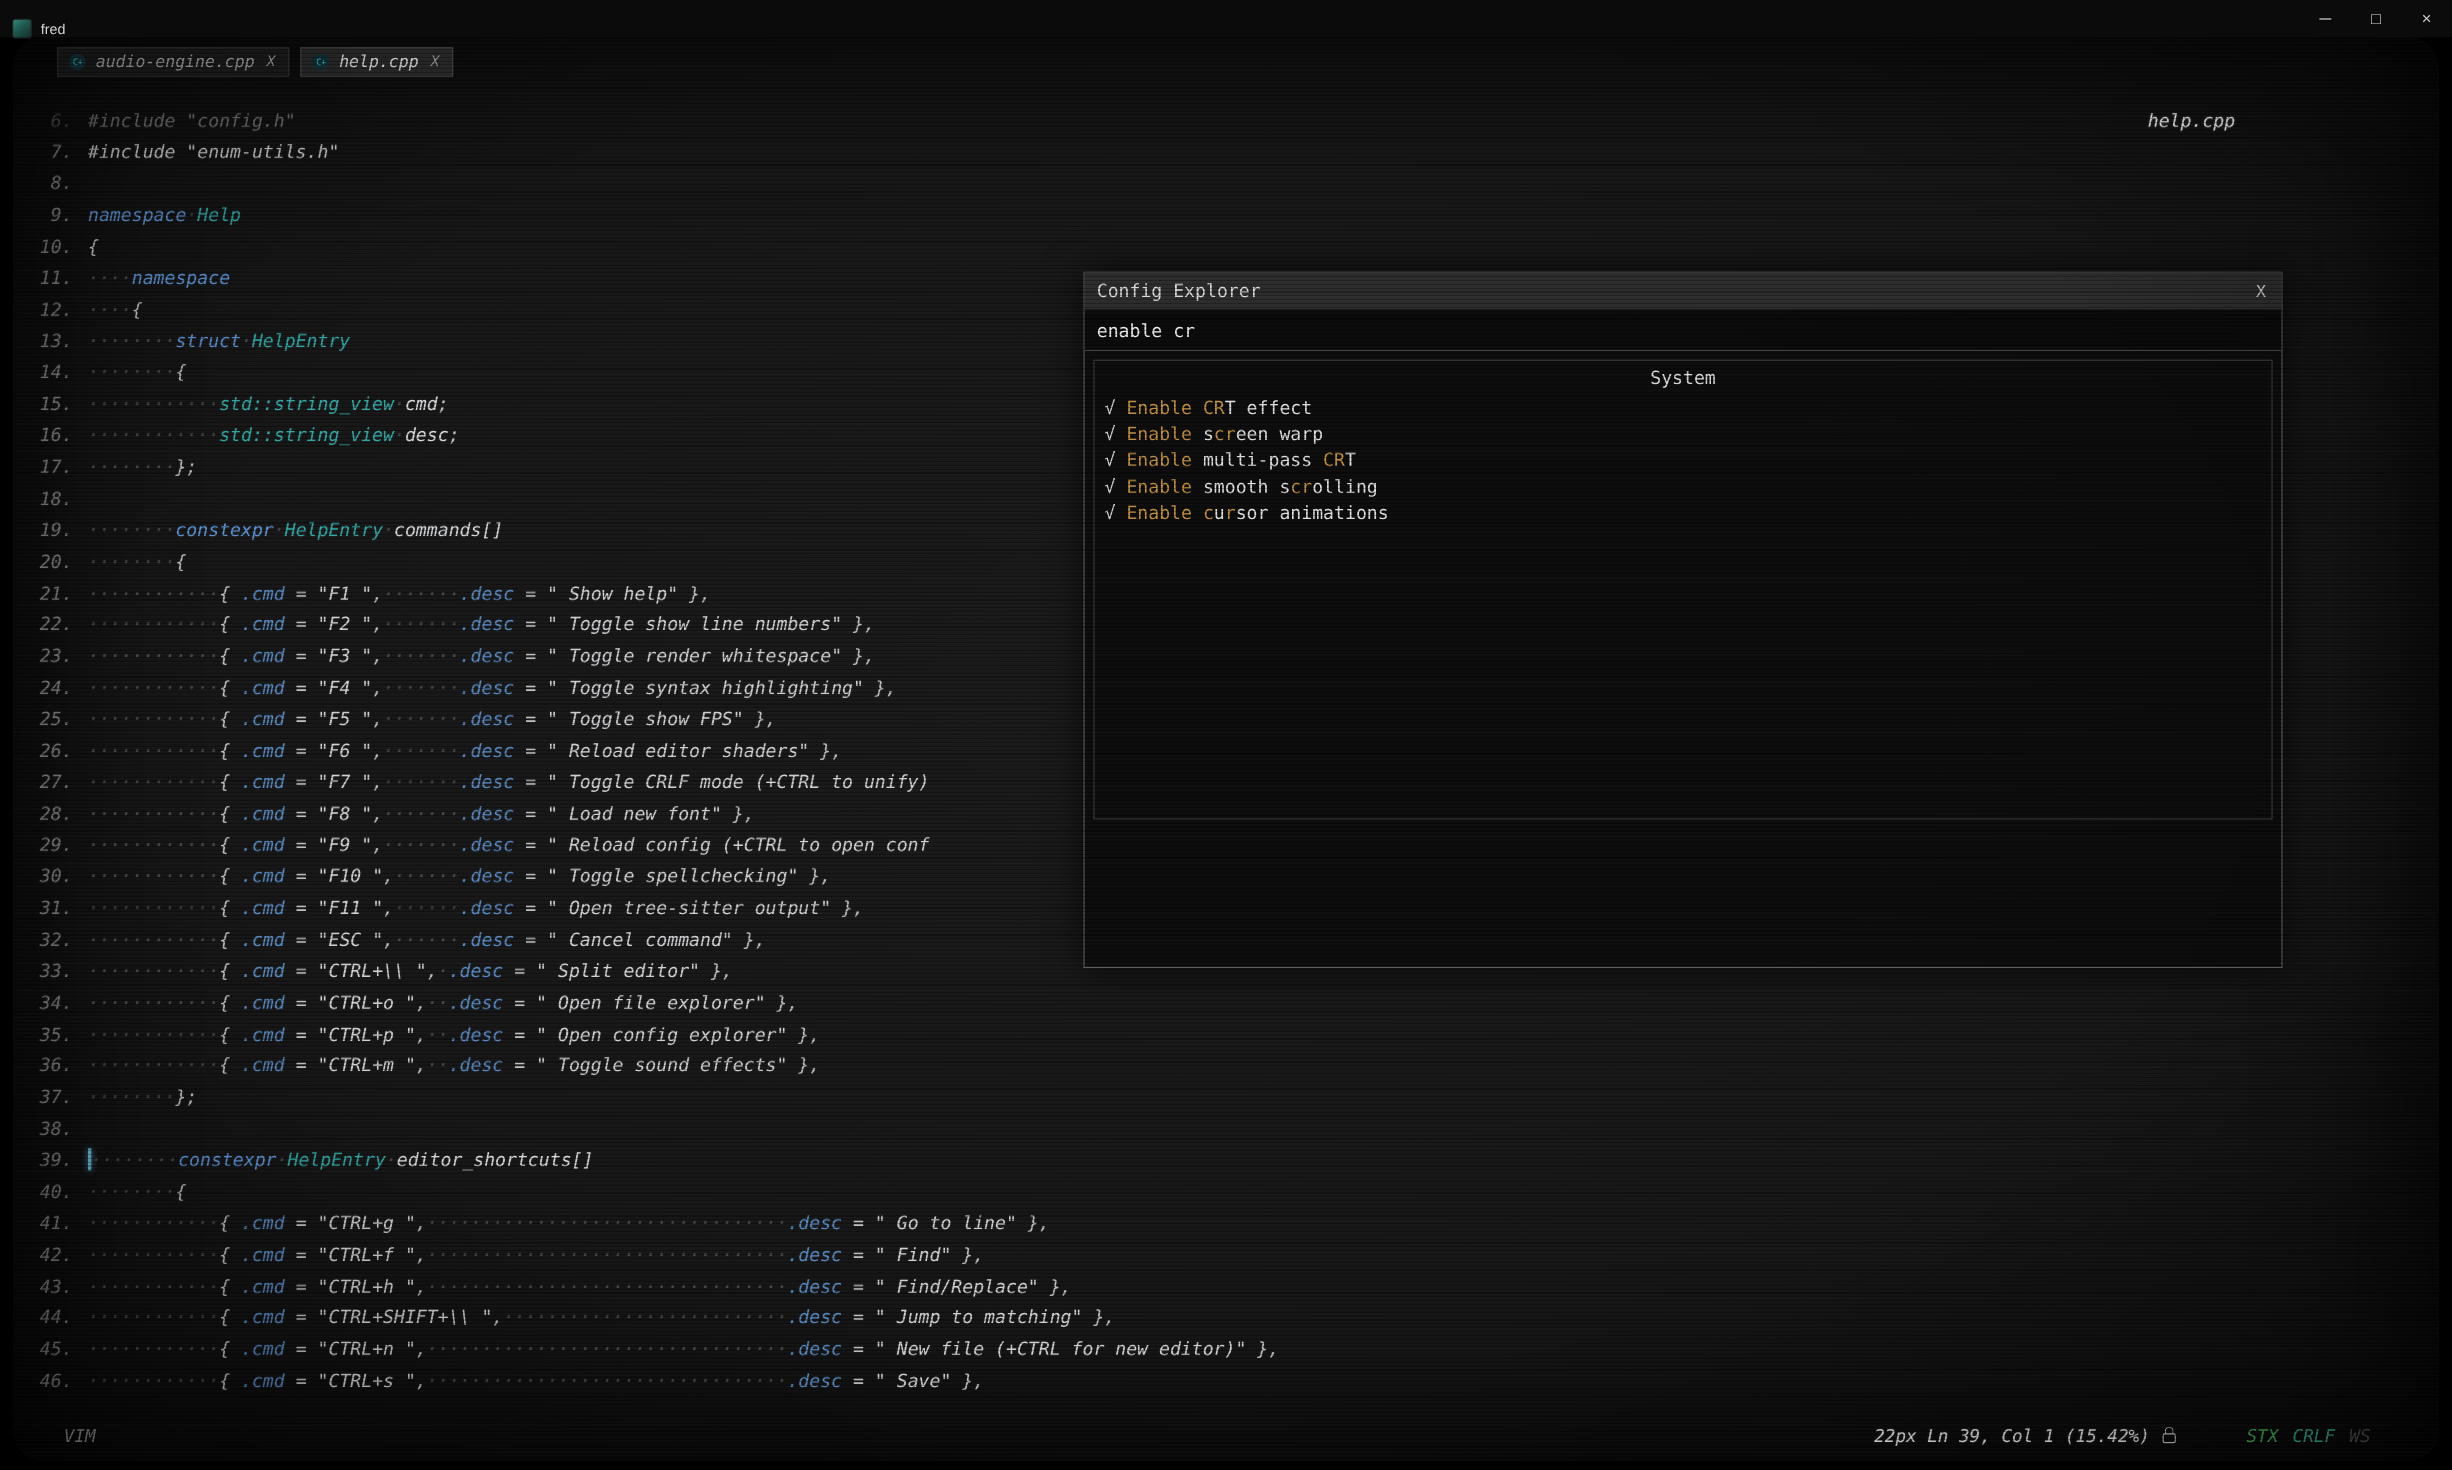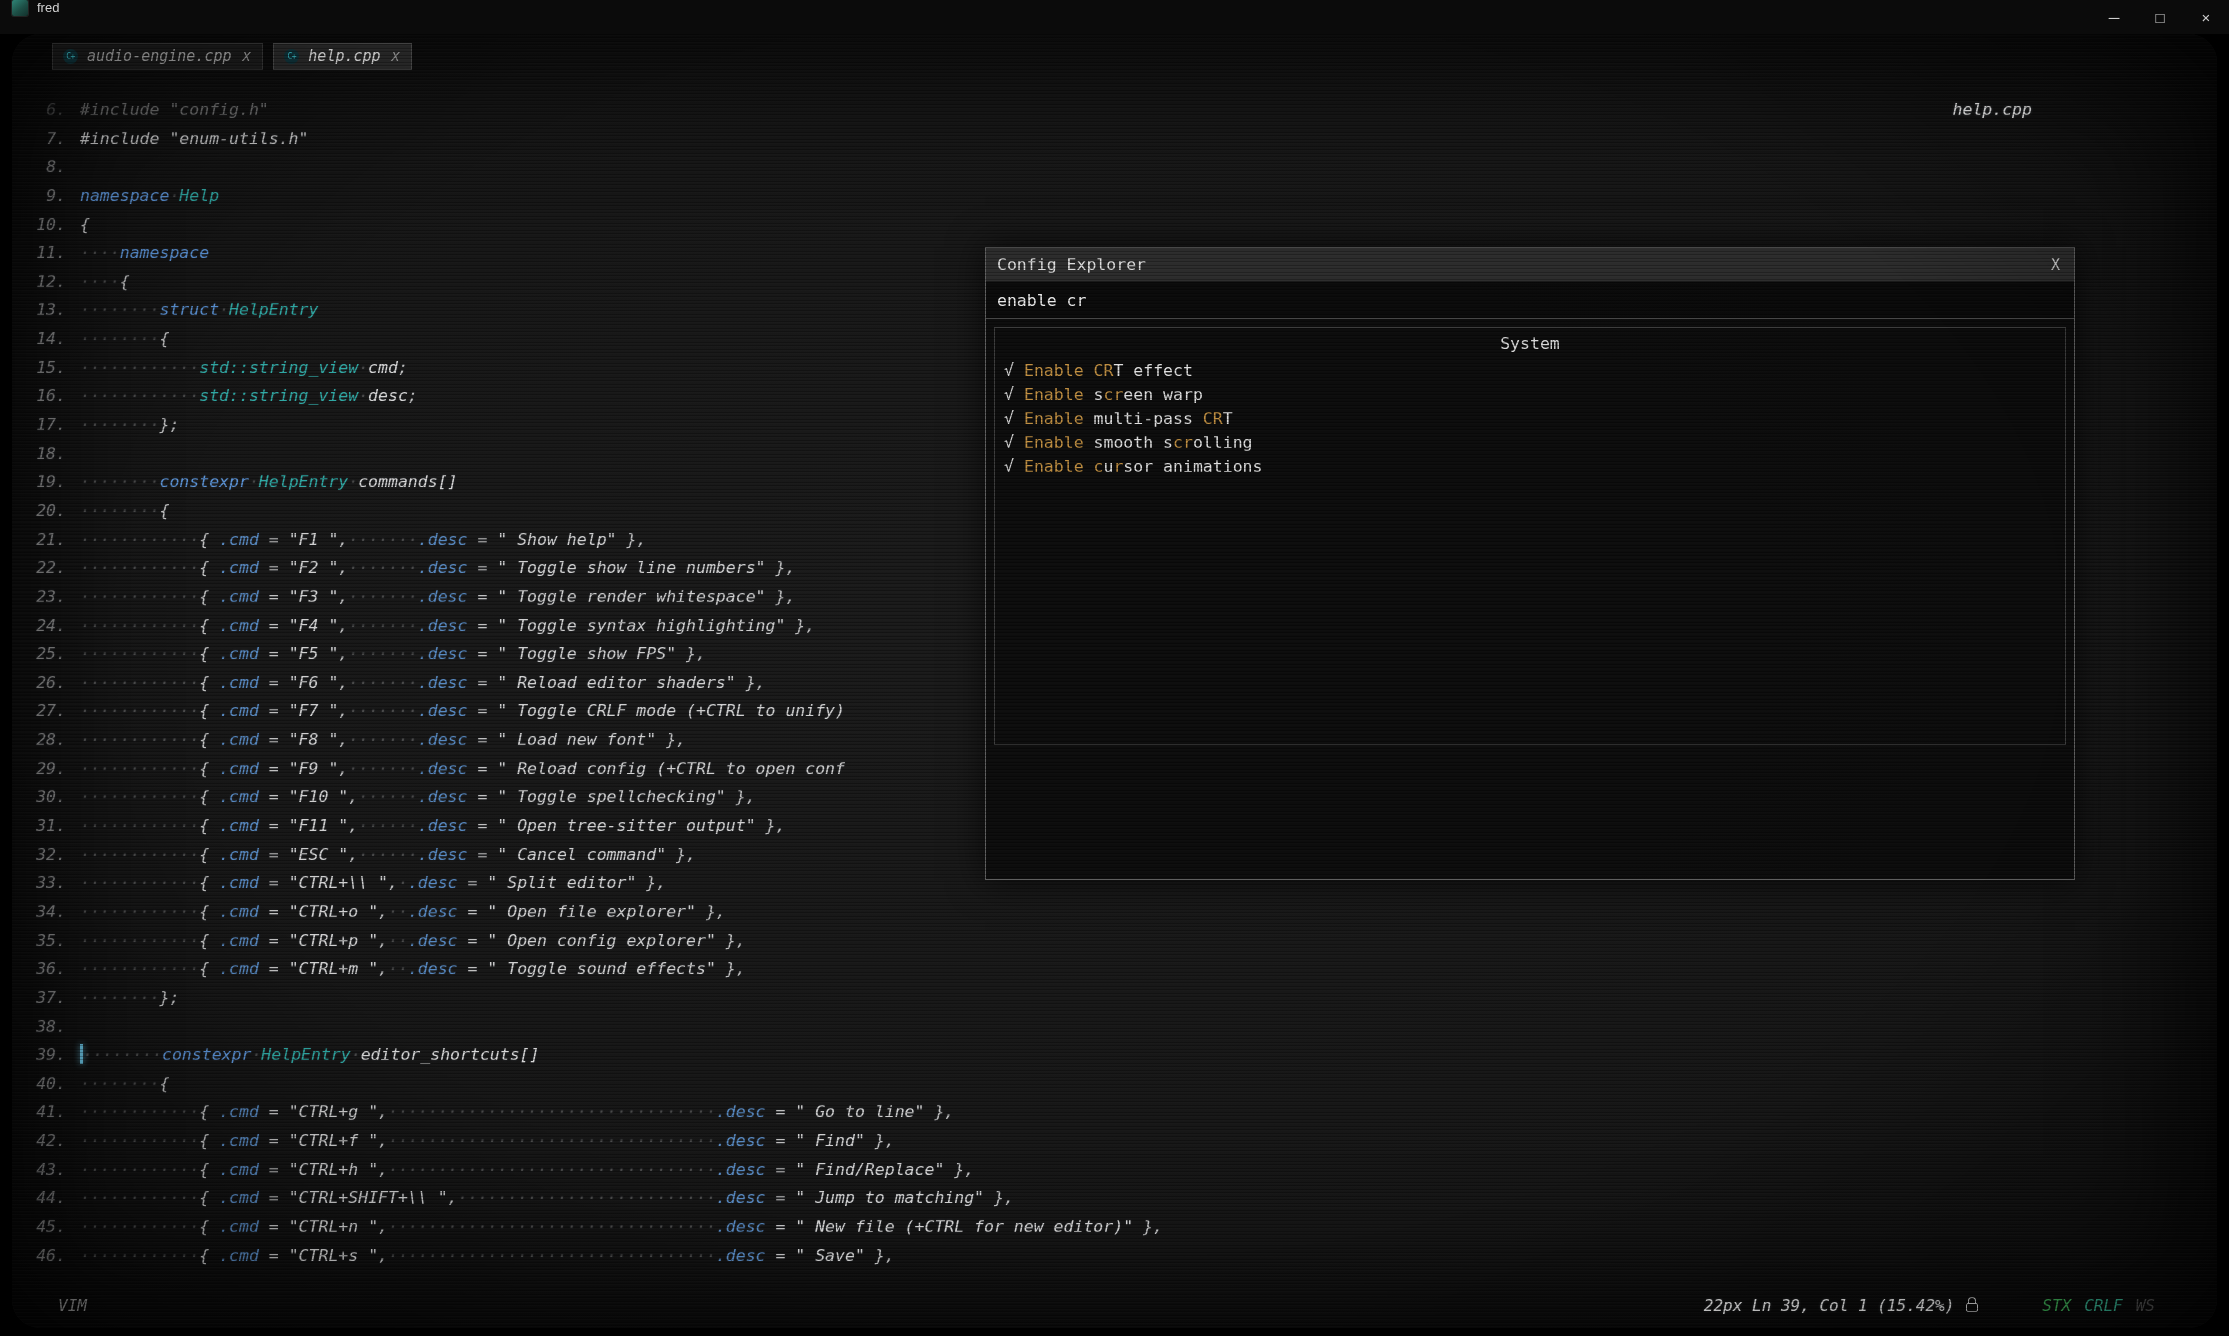--- a/index.html
+++ b/index.html
@@ -5,21 +5,21 @@
   * { box-sizing: border-box; }
   html,body { margin:0; padding:0; }
   body {
     width:2229px; height:1336px; position:relative; overflow:hidden;
     background:#000; font-family:"DejaVu Sans Mono", monospace;
   }
 
   
   .titlebar {
     position:absolute; top:0; left:0; right:0; height:34px; background:#0b0b0b;
-    display:flex; align-items:flex-start; padding-left:12px; z-index:100;
+    display:flex; align-items:flex-end; padding-left:12px; z-index:100;
     font-family:"Liberation Sans", sans-serif; color:#d2d2d2; font-size:13px;
   }
   .app-icon {
     width:16px; height:16px; border-radius:2px; margin-right:9px;
     background:linear-gradient(140deg,#2f8577 0%,#1d4f46 55%,#12312c 100%);
     box-shadow:0 0 0 1px #222;
   }
   .win-controls { margin-left:auto; display:flex; }
   .win-btn { width:46px; height:34px; display:flex; align-items:center; justify-content:center; font-size:15px; color:#cfcfcf; cursor:default; }
 

